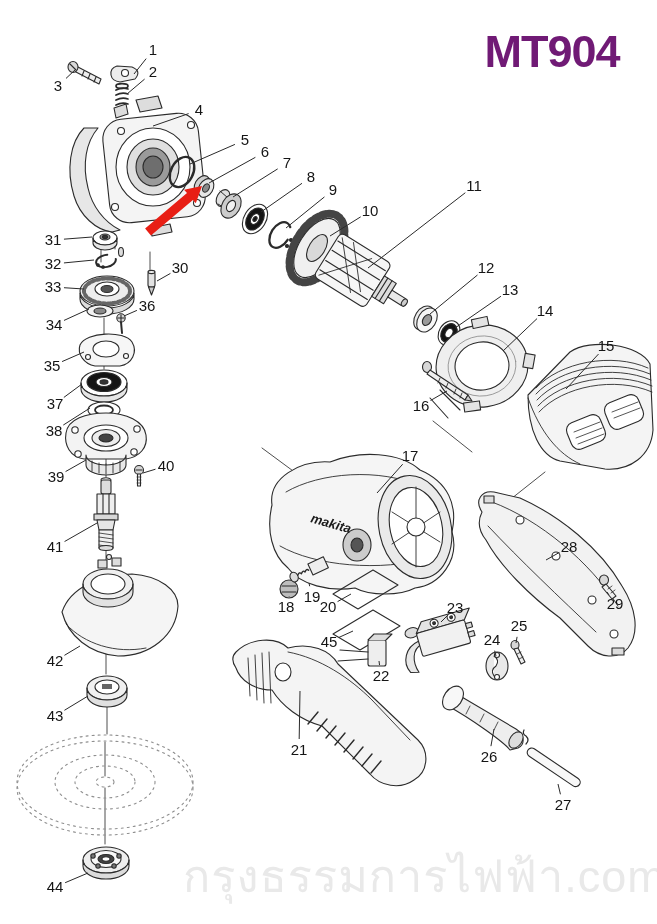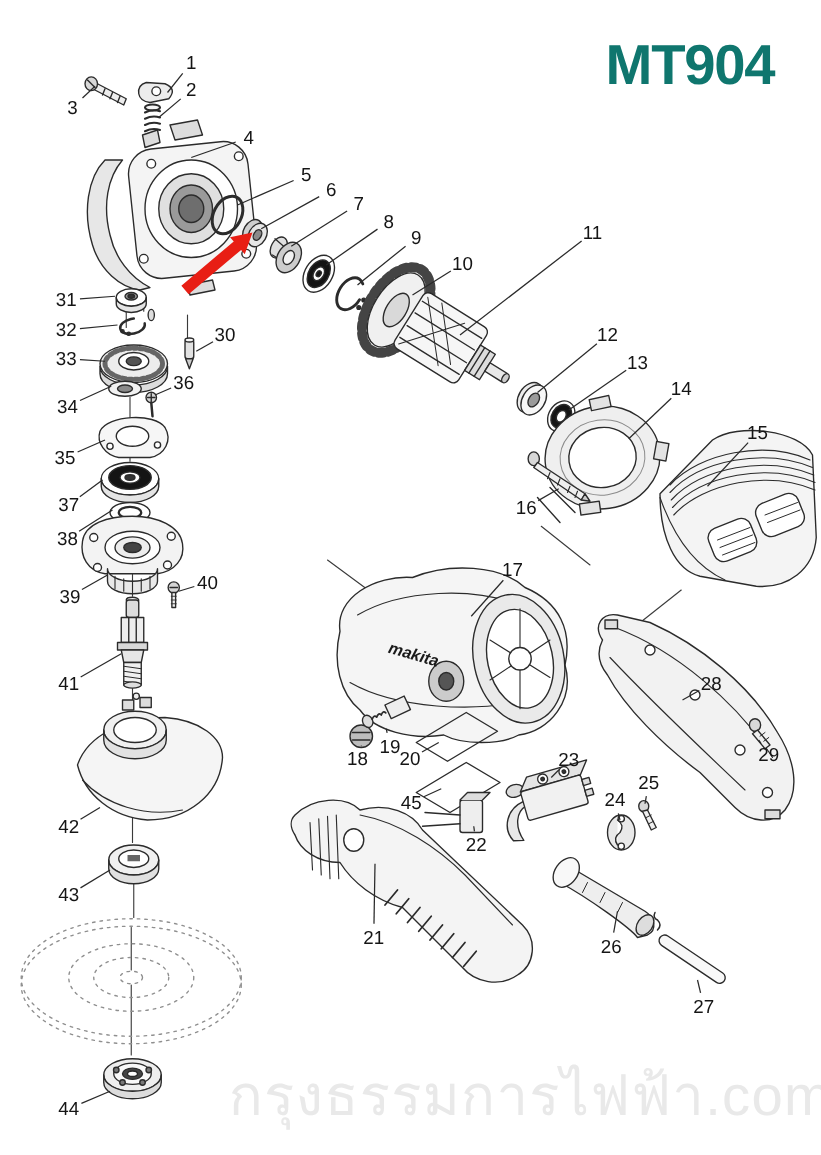--- a/index.html
+++ b/index.html
@@ -1,19 +1,19 @@
 <!DOCTYPE html>
 <html><head>
 <meta charset="utf-8">
 <style>
   html,body{margin:0;padding:0;background:#ffffff;}
   .page{position:relative;width:657px;height:924px;background:#ffffff;overflow:hidden;
         font-family:"Liberation Sans",sans-serif;}
   .title{position:absolute;left:462px;top:26px;width:180px;text-align:center;
-         font-size:45px;font-weight:700;letter-spacing:-1px;color:#0f766e;}
+         font-size:45px;font-weight:700;letter-spacing:-1px;color:#701a75;}
   .watermark{position:absolute;left:183px;top:840px;font-size:45px;font-weight:500;
          letter-spacing:1px;color:#e9e9e9;white-space:nowrap;}
   svg{position:absolute;left:0;top:0;}
   svg text{font-family:"Liberation Sans",sans-serif;}
 </style>
 </head>
 <body>
 
 <div class="page">
 

